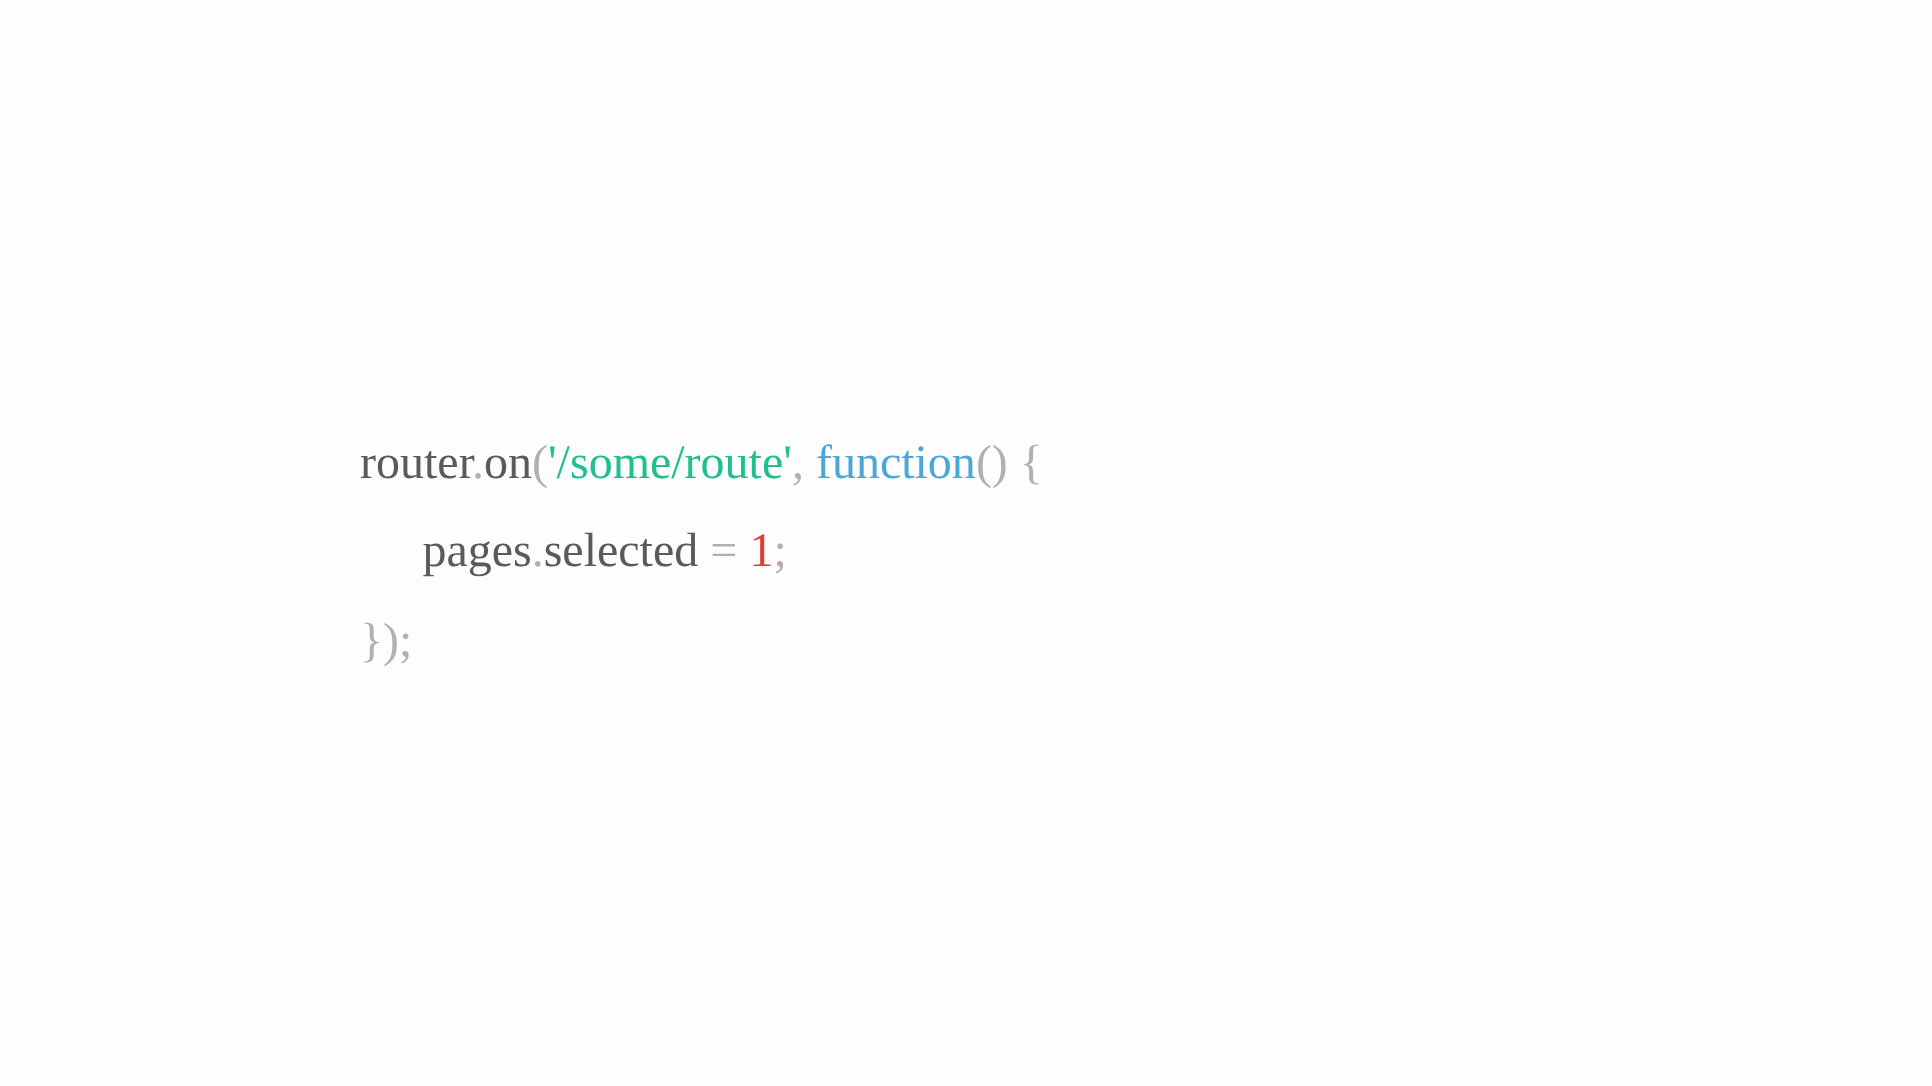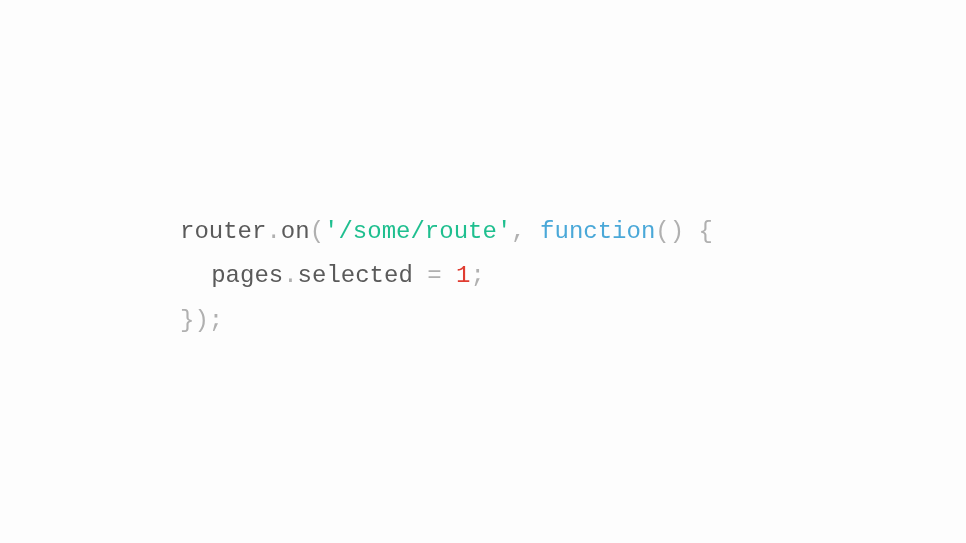--- a/index.html
+++ b/index.html
@@ -1,18 +1,19 @@
 <!DOCTYPE html>
 <html><head>
   <meta charset="utf-8">
   <style>
     * {
       margin: 0;
       padding: 0;
       box-sizing: border-box;
+      font-family: Liberation Serif, serif;
     }
     body {
       width: 966px;
       height: 543px;
       background: #fdfdfd;
       font-family: "SF Mono", "Monaco", "Menlo", "Consolas", "Courier New", monospace;
       font-size: 24px;
       line-height: 1.85;
       display: flex;
       align-items: center;

